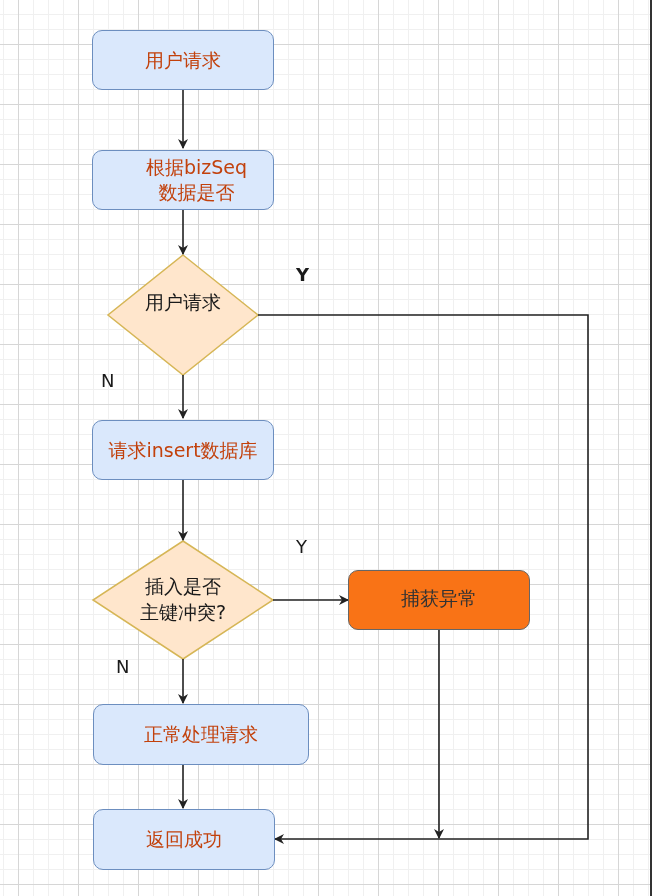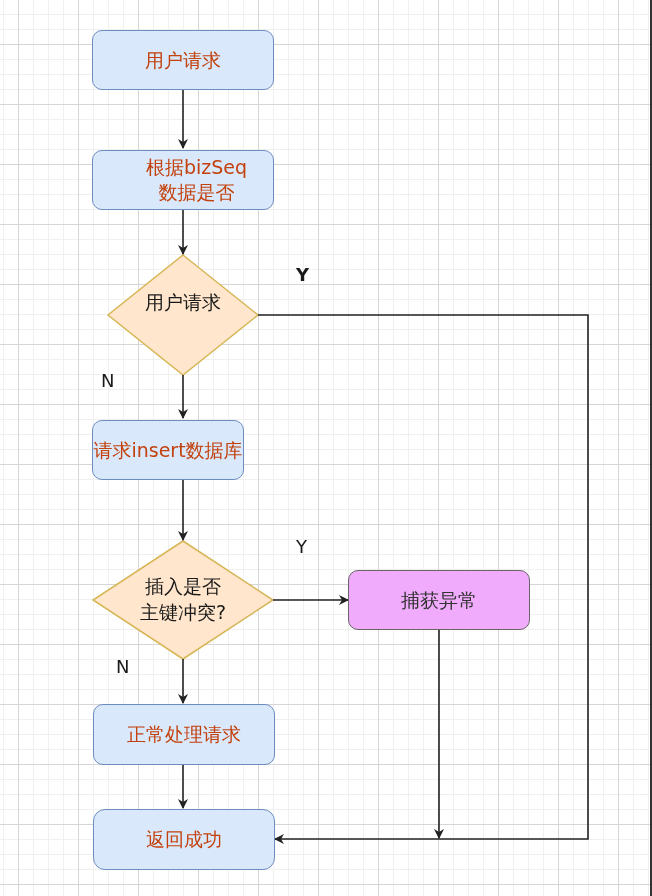--- a/index.html
+++ b/index.html
@@ -16,21 +16,21 @@
     font-family: "DejaVu Sans", sans-serif;
   }
   .edge { position:absolute; right:0; top:0; width:2px; height:896px; background:#333; }
   svg#flow { position:absolute; left:0; top:0; }
   .box {
     position:absolute; box-sizing:border-box; border-radius:10px;
     display:flex; align-items:center; justify-content:center; text-align:center;
     font-size:19px; color:#c2410c; line-height:25px;
   }
   .proc { background:#dae8fc; border:1.5px solid #6c8ebf; }
-  .gray { background:#f0abfc; border:1.5px solid #666666; color:#333; }
+  .gray { background:#f97316; border:1.5px solid #666666; color:#333;font-family:Liberation Mono, monospace; }
   .dtext { position:absolute; text-align:center; font-size:19px; color:#1a1a1a; line-height:26px; }
   .lbl { position:absolute; font-size:18px; color:#1a1a1a; }
   .bold { font-weight:bold; }
 </style>
 </head>
 <body>
 
 <div class="edge"></div>
 
 <svg id="flow" width="652" height="896">
@@ -63,35 +63,35 @@
   <span>数据是否</span>
 </div>
 
 <div class="dtext" style="left:118px;top:289px;width:130px;">
   <div>用户请求</div>
 </div>
 
 <div class="lbl bold" style="left:296px;top:264px;">Y</div>
 <div class="lbl" style="left:101px;top:370px;">N</div>
 
-<div class="box proc" style="left:92px;top:420px;width:152px;height:60px;">
+<div class="box proc" style="left:92px;top:420px;width:182px;height:60px;">
   <span>请求insert数据库</span>
 </div>
 
 <div class="dtext" style="left:118px;top:573px;width:130px;">
   <div>插入是否</div>
   <div>主键冲突?</div>
 </div>
 
 <div class="lbl" style="left:296px;top:536px;">Y</div>
 <div class="lbl" style="left:116px;top:656px;">N</div>
 
 <div class="box gray" style="left:348px;top:570px;width:182px;height:60px;">
   <span>捕获异常</span>
 </div>
 
-<div class="box proc" style="left:93px;top:704px;width:182px;height:61px;">
+<div class="box proc" style="left:93px;top:704px;width:216px;height:61px;">
   <span>正常处理请求</span>
 </div>
 
-<div class="box proc" style="left:93px;top:809px;width:182px;height:61px;border-radius:12px;">
+<div class="box proc" style="left:93px;top:809px;width:182px;height:61px;">
   <span>返回成功</span>
 </div>
 
 </body></html>

